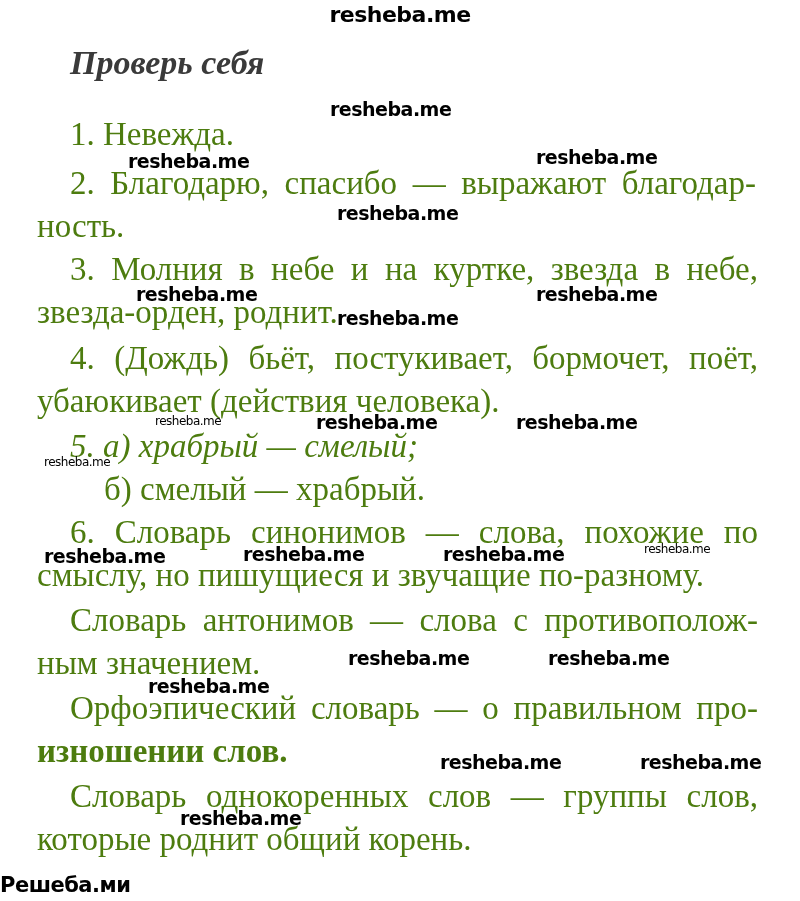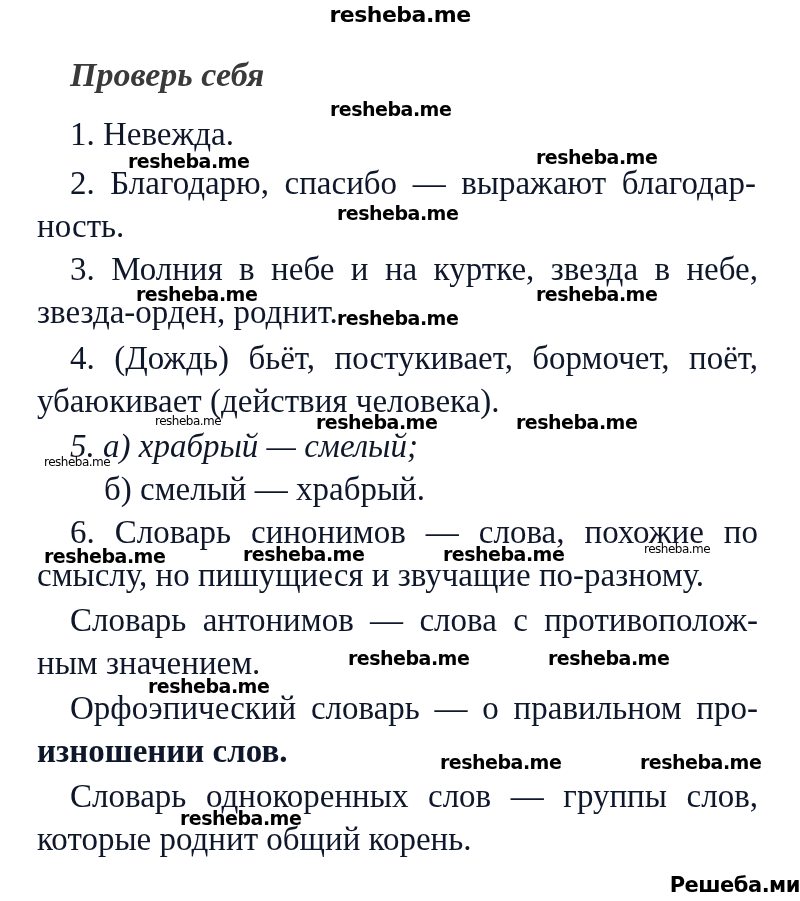--- a/index.html
+++ b/index.html
@@ -1,23 +1,23 @@
 <!DOCTYPE html>
 <html><head>
   <meta charset="utf-8">
   <style>
     html, body { margin: 0; padding: 0; background: #ffffff; }
     body { width: 800px; height: 901px; position: relative; overflow: hidden; }
     .page { position: absolute; left: 0; top: 0; width: 800px; height: 901px; }
     .wm { position: absolute; font-family: "DejaVu Sans", sans-serif; font-weight: bold; color: #000; font-size: 19px; white-space: nowrap; letter-spacing: -0.5px; }
     .wm.small { font-size: 12px; font-weight: normal; letter-spacing: -0.5px; }
     .header { position: absolute; top: 2px; left: 0; width: 800px; text-align: center; font-family: "DejaVu Sans", sans-serif; font-weight: bold; font-size: 22px; color: #000; letter-spacing: -0.5px; }
-    .footer { position: absolute; top: 873px; left: 0; width: 800px; text-align: right; font-family: "DejaVu Sans", sans-serif; font-weight: bold; font-size: 21px; color: #000; letter-spacing: -0.5px; }
-    .title { position: absolute; left: 70px; top: 56px; font-family: "Liberation Serif", serif; font-style: italic; font-weight: bold; font-size: 34px; color: #3a3a3a; }
-    .line { position: absolute; font-family: "Liberation Serif", serif; font-size: 33px; color: #0f172a; white-space: nowrap; }
+    .footer { position: absolute; top: 873px; left: 0; width: 800px; text-align: left; font-family: "DejaVu Sans", sans-serif; font-weight: bold; font-size: 21px; color: #000; letter-spacing: -0.5px; }
+    .title { position: absolute; left: 70px; top: 44px; font-family: "Liberation Serif", serif; font-style: italic; font-weight: bold; font-size: 34px; color: #3a3a3a; }
+    .line { position: absolute; font-family: "Liberation Serif", serif; font-size: 33px; color: #4d7c0f; white-space: nowrap; }
     .just { text-align: justify; text-align-last: justify; width: 686px; }
   </style>
 </head>
 <body>
 
 <div class="page">
   <div class="header">resheba.me</div>
 
   <div class="title">Проверь себя</div>
 

